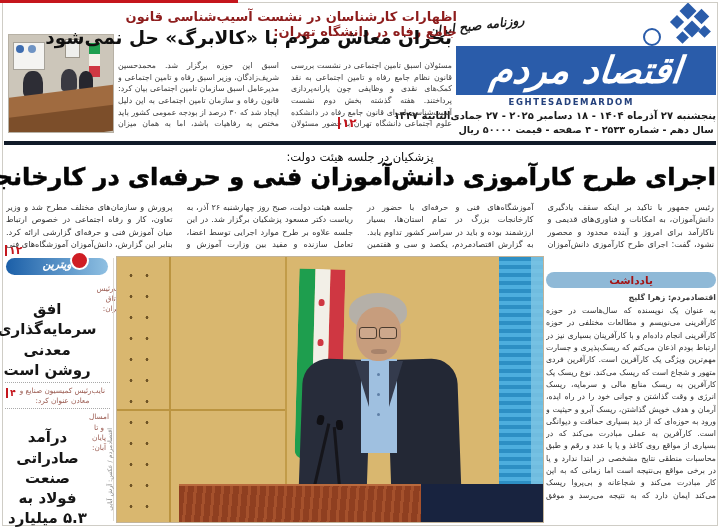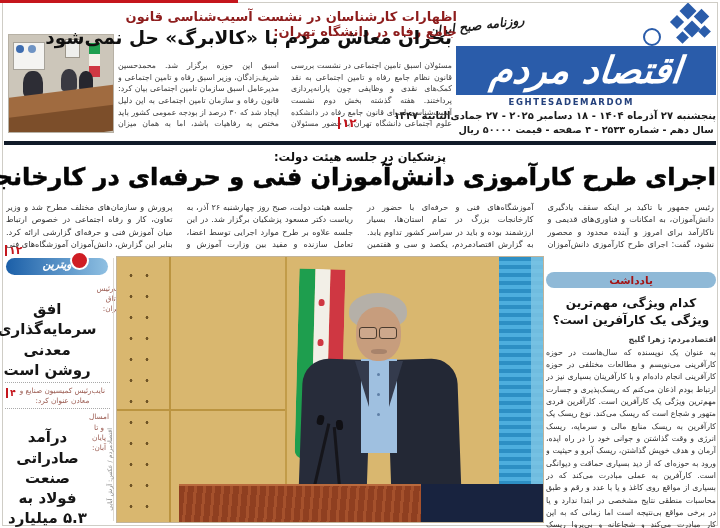--- a/index.html
+++ b/index.html
@@ -35,21 +35,21 @@
   .tsp-flag div{height:33.3%;}
   .tsp-fig{background:#2d2d35;border-radius:45% 45% 20% 20%;}
   .tsp-fig1{left:14px;top:36px;width:20px;height:26px;}
   .tsp-fig2{left:52px;top:34px;width:16px;height:22px;background:#3a3a42;}
   .tsp-fig3{left:70px;top:36px;width:14px;height:20px;background:#26262e;}
   .tsp-table{left:-6px;top:56px;width:120px;height:34px;background:#a06b40;transform:skewY(-7deg);}
   .tsp-table-front{left:-6px;top:76px;width:120px;height:26px;background:#7c4e2a;transform:skewY(-7deg);}
 
   
   .main-rule{left:4px;right:4px;top:141px;height:4px;background:#111b29;}
-  .hero-kicker{left:0;top:150px;width:720px;text-align:center;font-size:11.5px;font-weight:bold;color:#101010;}
+  .hero-kicker{left:0;top:150px;width:720px;text-align:center;font-size:11.5px;font-weight:normal;color:#101010;}
   .hero-headline{left:4px;top:163px;width:712px;text-align:center;font-size:24px;font-weight:bold;color:#050505;white-space:nowrap;letter-spacing:-0.3px;-webkit-text-stroke:0.5px #050505;}
   .hero-lead{left:6px;top:201px;width:708px;height:52px;font-size:8.2px;line-height:1.5;color:#333;text-align:justify;column-count:4;column-gap:14px;overflow:hidden;}
 
   
   .rail-marker-top{left:5px;top:245px;color:#c5161d;font-weight:bold;font-size:11px;border-left:2.5px solid #c5161d;padding-left:2px;line-height:1;}
   .rail-banner{left:6px;top:258px;width:102px;height:17px;border-radius:9px;background:linear-gradient(90deg,#1b5fa8,#8fc0e2);display:flex;justify-content:center;color:#fff;font-weight:bold;font-style:italic;font-size:11px;}
   .rail-ribbon{left:70px;top:251px;width:15px;height:15px;border-radius:50%;background:#cf1d24;border:2px solid #fff;}
   .rail{left:5px;top:281px;width:105px;height:241px;display:flex;flex-direction:column;}
   .rail-item{flex:1;padding:3px 1px 2px;border-bottom:1px dotted #a9a9a9;display:flex;flex-direction:row;justify-content:center;}
   .rail-item:last-child{border-bottom:none;}
@@ -225,17 +225,16 @@
     <div class="abs ph-michead h2"></div>
     <div class="abs ph-wood"></div>
     <div class="abs ph-navy"></div>
   </div>
   <div class="abs photo-caption">اقتصادمردم / عکس: آرش آبایی</div>
 
   <div class="abs note">
     <div class="note-header">
       <span>یادداشت</span>
     </div>
-    <div class="note-title rtl">کدام ویژگی، مهم‌ترین ویژگی یک کارآفرین است؟</div>
     <div class="note-byline">اقتصادمردم: زهرا گلیج</div>
     <div class="note-body">به عنوان یک نویسنده که سال‌هاست در حوزه کارآفرینی می‌نویسم و مطالعات مختلفی در حوزه کارآفرینی انجام داده‌ام و با کارآفرینان بسیاری نیز در ارتباط بودم اذعان می‌کنم که ریسک‌پذیری و جسارت مهم‌ترین ویژگی یک کارآفرین است. کارآفرین فردی متهور و شجاع است که ریسک می‌کند. نوع ریسک یک کارآفرین به ریسک منابع مالی و سرمایه، ریسک انرژی و وقت گذاشتن و جوانی خود را در راه ایده، آرمان و هدف خویش گذاشتن، ریسک آبرو و حیثیت و ورود به حوزه‌ای که از دید بسیاری حماقت و دیوانگی است. کارآفرین به عملی مبادرت می‌کند که در بسیاری از مواقع روی کاغذ و یا با عدد و رقم و طبق محاسبات منطقی نتایج مشخصی در ابتدا ندارد و یا در برخی مواقع بی‌نتیجه است اما زمانی که به این کار مبادرت می‌کند و شجاعانه و بی‌پروا ریسک می‌کند ایمان دارد که به نتیجه می‌رسد و موفق می‌شود چرا که به نیرویی و اراده‌ای مافوق نیروی بشری باور دارد که در تمام مراحل حرکتش او را یاری می‌کند و در نتیجه موفق می‌شود. فرد کارآفرین را فرد صاحب ایده و فکر مخاطره‌پذیر می‌شمارند. مخاطره‌پذیری و ریسک از ریشه به خطر انداختن می‌آید؛ خطری که اموال و دارایی و سرمایه فرد کارآفرین را در ایده ناشناخته و سرشار از ابهام تهدید می‌کند یا خطری است که حیثیت و آبروی فرد کارآفرین را در جامعه و خانواده به سمت تهدید می‌برد. بسیاری از مواقع کارآفرین اعتبار خویش را به خطر...</div>
   </div>
 </div>
 
 </body></html>

